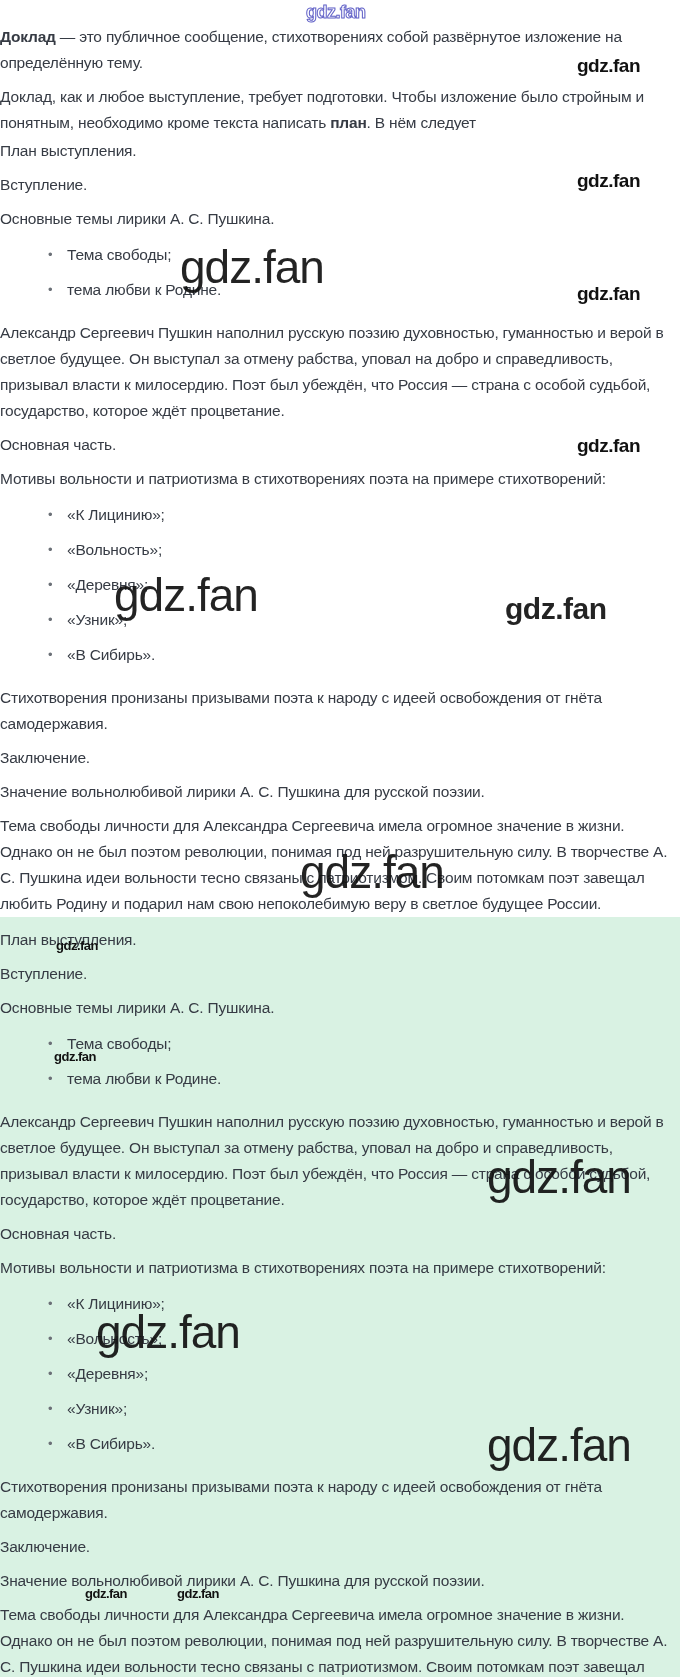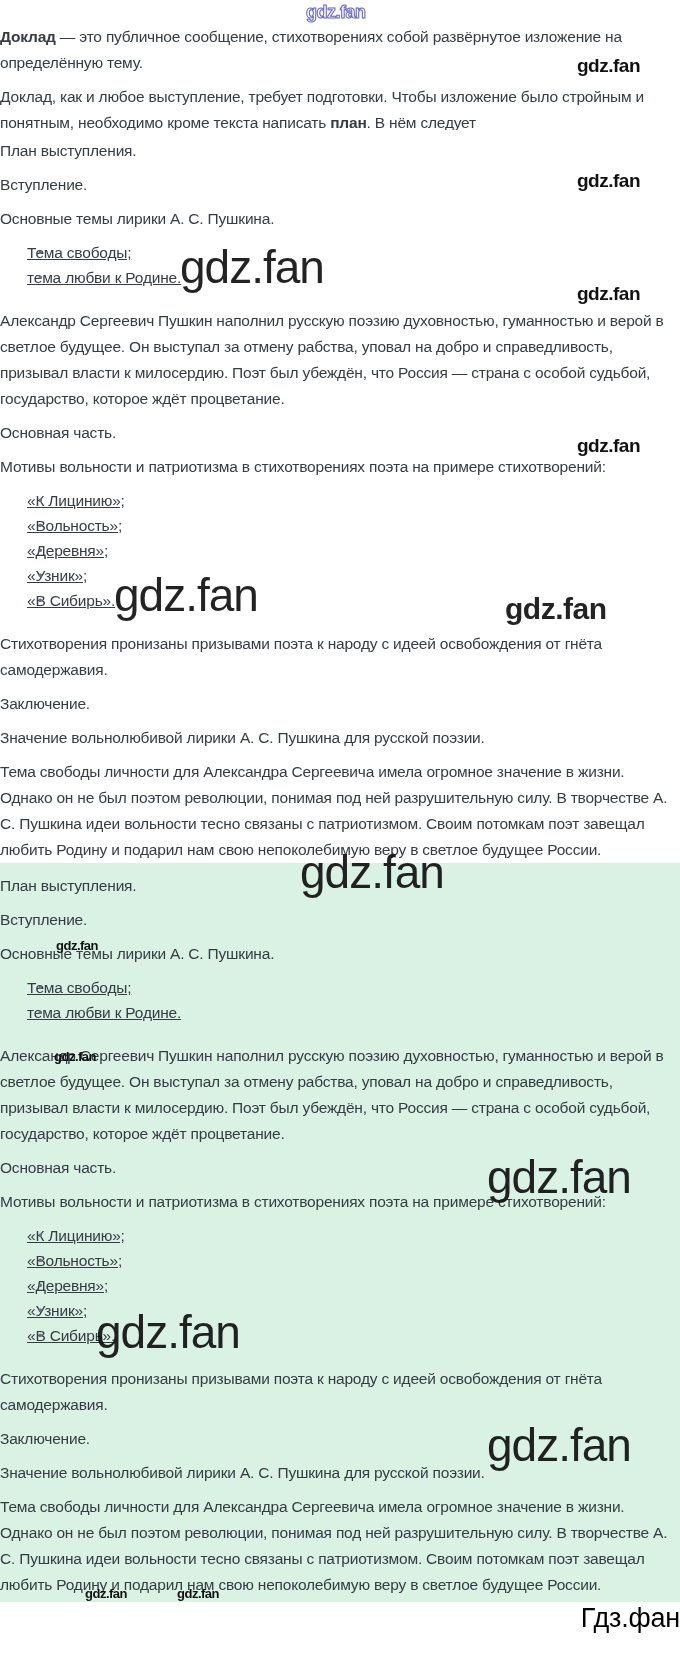--- a/index.html
+++ b/index.html
@@ -10,21 +10,21 @@
     color:#363b44;
     letter-spacing:-0.2px;
   }
   .page{position:relative;width:680px;height:1677px;}
   .content{padding-top:24px;}
   .p{font-size:15.5px;line-height:26px;margin:0 0 8px 0;max-width:670px;}
   .p-clipped{height:46px;overflow:hidden;margin-bottom:6px;}
   .line{font-size:15.5px;line-height:26px;margin:8px 0;}
   ul.dotlist{list-style:none;margin:8px 0 18px 0;padding:0;}
   ul.dotlist li{
-    position:relative;padding-left:27px;font-size:15.5px;line-height:25px;margin:0;text-decoration:underline;
+    position:relative;padding-left:57px;font-size:15.5px;line-height:25px;margin:10px;
   }
   ul.dotlist li::before{
     content:"•";position:absolute;left:38px;top:0;
     color:#6b7077;font-size:13px;line-height:25px;
   }
   b{font-weight:bold;}
   .green{
     background:#d9f2e3;
     padding:2px 0 0 0;
   }

